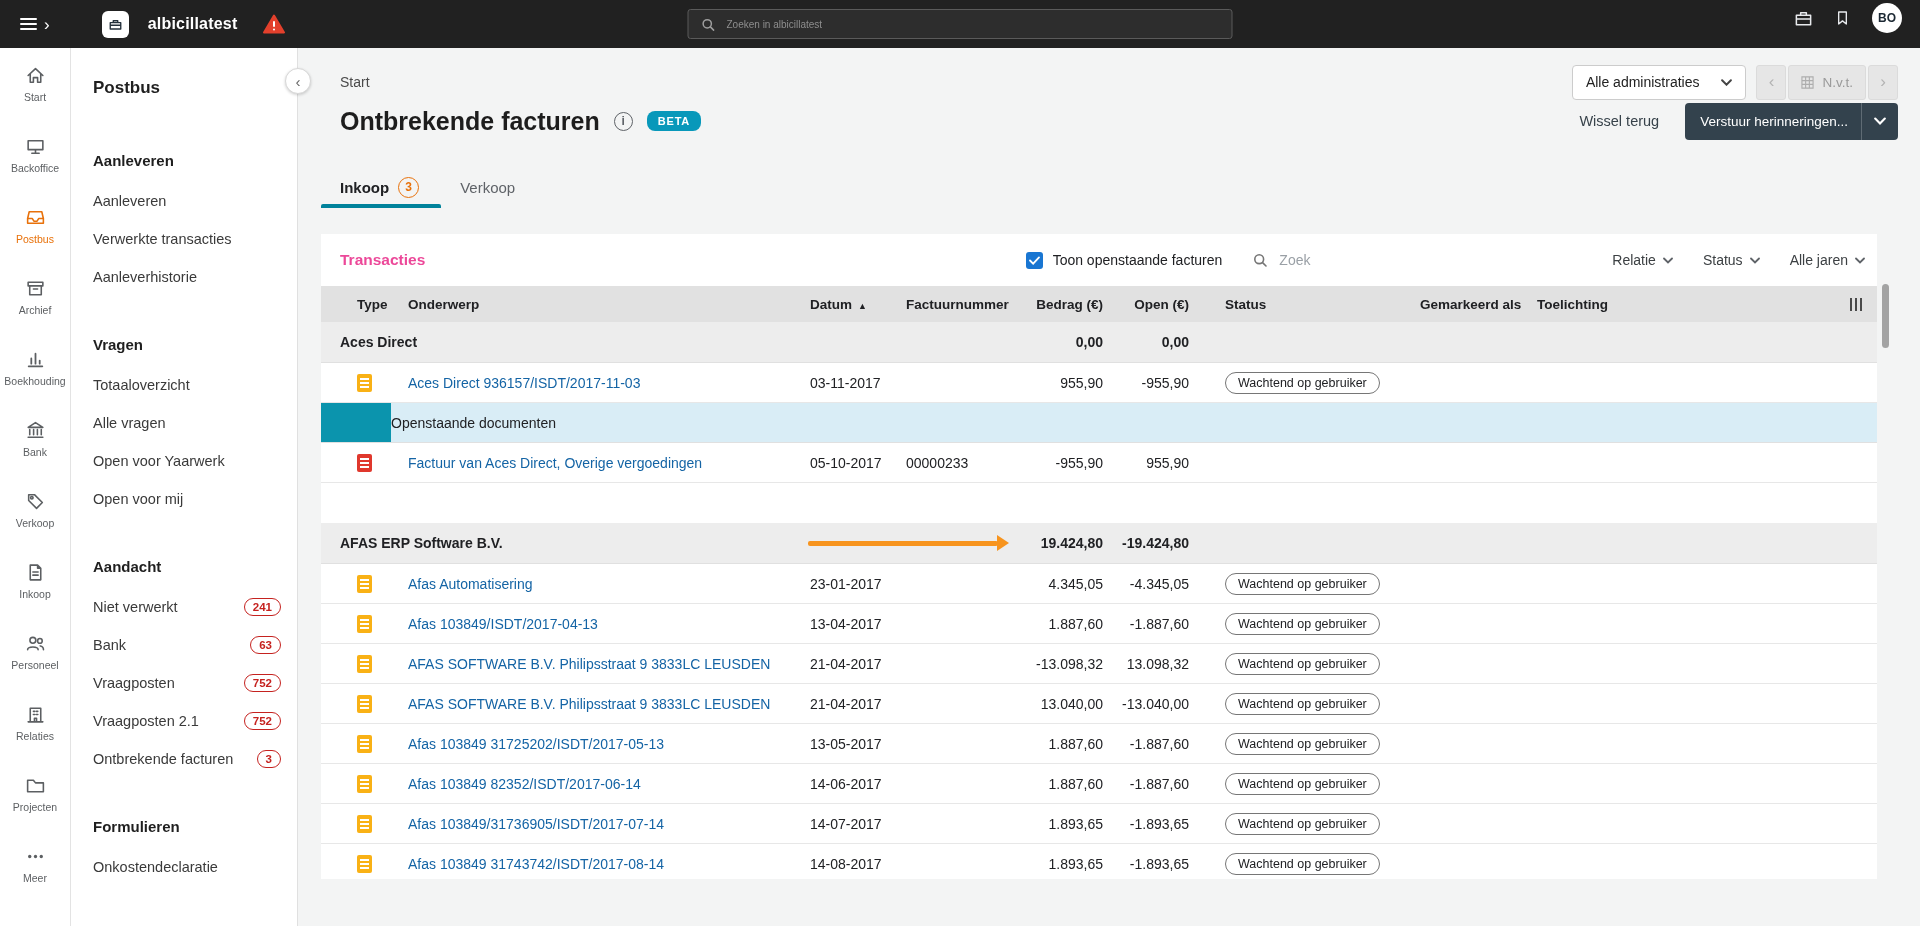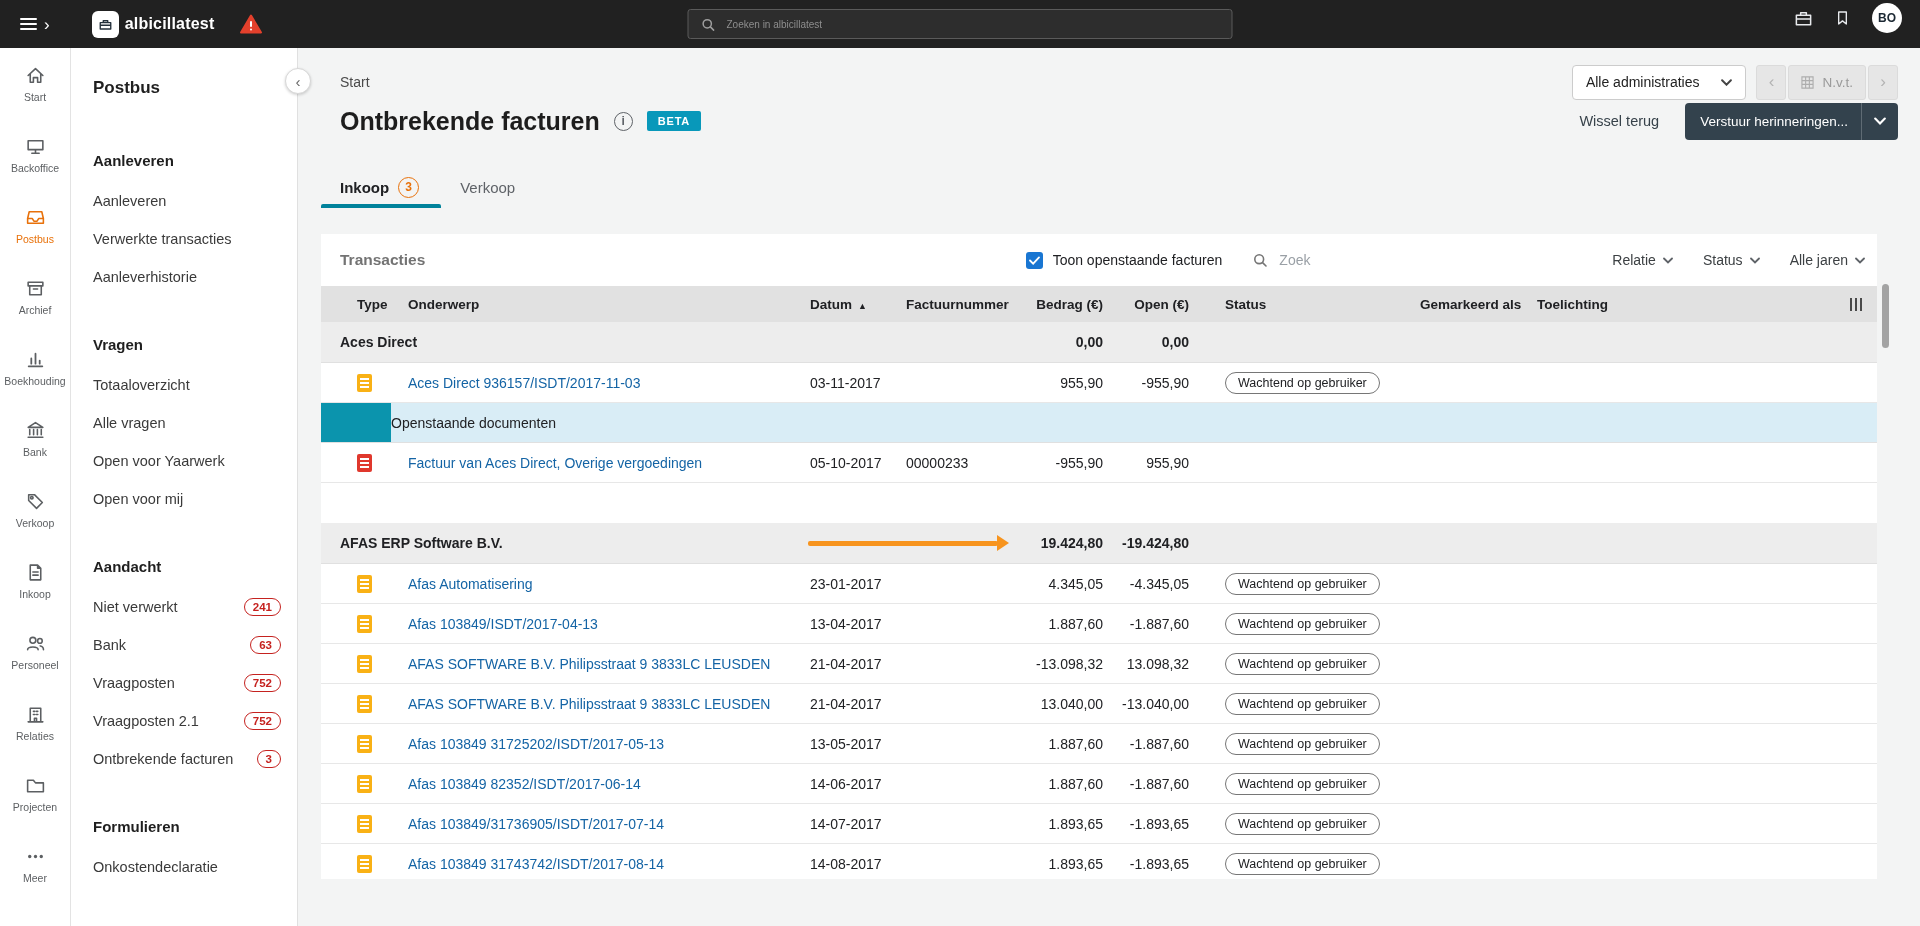--- a/index.html
+++ b/index.html
@@ -12,21 +12,21 @@
   .app { position:relative; width:1920px; height:926px; overflow:hidden; }
 
   
   .topbar {
     position:absolute; left:0; top:0; right:0; height:48px;
     background:#212121; color:#fff; display:flex; align-items:center; z-index:20;
   }
   .menu-btn { display:flex; align-items:center; gap:7px; margin-left:16px; background:none; border:none; color:#fff; cursor:pointer; padding:4px; }
   .burger i { display:block; width:17px; height:2px; background:#fff; margin:3px 0; border-radius:1px; }
   .menu-chev { font-size:17px; line-height:1; color:#fff; }
-  .logo { display:flex; align-items:center; gap:6px; margin-left:38px; cursor:pointer; }
+  .logo { display:flex; align-items:center; gap:19px; margin-left:48px; cursor:pointer; }
   .logo-badge { width:27px; height:27px; background:#fff; border-radius:6px; display:flex; align-items:center; justify-content:center; }
   .logo-text { font-size:16px; font-weight:700; letter-spacing:.2px; }
   .warn { margin-left:26px; display:flex; cursor:pointer; }
   .topbar-search {
     position:absolute; left:50%; transform:translateX(-50%);
     width:545px; height:30px; background:#2d2d2d; border:1px solid #5a5a5a; border-radius:3px;
     display:flex; align-items:center; gap:9px; padding:0 12px;
   }
   .topbar-search input { flex:1; background:transparent; border:0; outline:0; color:#ddd; font-size:10px; font-family:inherit; }
   .topbar-search input::placeholder { color:#8e8e8e; }
@@ -59,37 +59,37 @@
   .crumb { font-size:14px; color:#4a4a4a; padding-left:19px; cursor:pointer; }
   .top-controls { margin-left:auto; display:flex; align-items:center; gap:10px; }
   .admin-dd { height:35px; background:#fff; border:1px solid #ccc; border-radius:4px; display:flex; align-items:center; gap:22px; padding:0 13px; font-size:14px; color:#222; cursor:pointer; font-family:inherit; }
   .pager { display:flex; align-items:center; gap:2px; }
   .pager-btn { width:30px; height:35px; background:#e6e6e6; border:1px solid #dbdbdb; border-radius:3px; color:#b3b3b3; font-size:17px; display:flex; align-items:center; justify-content:center; }
   .pager-label { height:35px; background:#e6e6e6; border:1px solid #dbdbdb; border-radius:3px; display:flex; align-items:center; gap:8px; padding:0 12px; color:#9a9a9a; font-size:13.5px; }
 
   .row-title { height:42px; display:flex; align-items:center; }
   .row-title h1 { font-size:25px; font-weight:700; color:#1d1d1d; margin:0; padding-left:19px; }
   .info { width:19px; height:19px; border:1.5px solid #5f6368; border-radius:50%; color:#5f6368; font-size:12px; font-weight:700; display:flex; align-items:center; justify-content:center; margin-left:14px; cursor:pointer; }
-  .beta { background:#0898ba; color:#fff; font-size:11px; font-weight:700; letter-spacing:.8px; border-radius:2px; padding:4px 11px; margin-left:14px; }
+  .beta { background:#0898ba; color:#fff; font-size:11px; font-weight:700; letter-spacing:.8px; border-radius:8px; padding:4px 11px; margin-left:14px; }
   .title-actions { margin-left:auto; display:flex; align-items:center; gap:26px; }
   .wissel { font-size:14.5px; color:#37424a; font-weight:500; cursor:pointer; }
   .primary-btn { height:37px; background:#33424d; color:#fff; border:none; border-radius:4px; display:flex; align-items:center; font-size:13.5px; padding:0 0 0 15px; cursor:pointer; font-family:inherit; }
   .btn-divider { width:1px; height:37px; background:rgba(255,255,255,.22); margin-left:13px; }
   .btn-chev { padding:0 12px; display:flex; }
 
   .tabs { margin-top:24px; height:42px; display:flex; }
   .tab { height:100%; display:flex; align-items:center; gap:9px; font-size:15px; color:#5f6368; padding:0 22px 0 19px; position:relative; cursor:pointer; }
   .tab.active { color:#202124; font-weight:700; }
   .tab.active::after { content:""; position:absolute; left:0; right:0; bottom:0; height:4px; background:#00829b; border-radius:2px 2px 0 0; }
   .tab-badge { width:21px; height:21px; border:1.5px solid #e8710a; border-radius:50%; color:#e8710a; font-size:12px; font-weight:700; display:flex; align-items:center; justify-content:center; }
 
   
   .card { margin-top:26px; margin-right:21px; background:#fff; height:645px; overflow:hidden; }
   .card-controls { height:52px; display:flex; align-items:center; padding:0 12px 0 19px; }
-  .card-controls h2 { font-size:15.5px; font-weight:700; margin:0; color:#737373; }
+  .card-controls h2 { font-size:15.5px; font-weight:700; margin:0; color:#ec4899; }
   .controls-right { margin-left:auto; display:flex; align-items:center; gap:30px; }
   .chk { display:flex; align-items:center; gap:10px; font-size:14px; color:#202124; cursor:pointer; }
   .chk-box { width:17px; height:17px; background:#1976d2; border-radius:3px; display:flex; align-items:center; justify-content:center; }
   .tbl-search { width:330px; display:flex; align-items:center; gap:9px; }
   .tbl-search input { flex:1; border:0; outline:0; font-size:14px; color:#333; background:transparent; font-family:inherit; }
   .tbl-search input::placeholder { color:#9aa0a6; }
   .filter { display:flex; align-items:center; gap:7px; font-size:14px; color:#3c4043; cursor:pointer; }
 
   .trow { display:grid; grid-template-columns:87px 402px 96px 105px 92px 86px 231px 117px 1fr 40px; align-items:center; }
   .thead { background:#e1e1e1; height:36px; font-size:13.5px; font-weight:700; color:#202124; }

